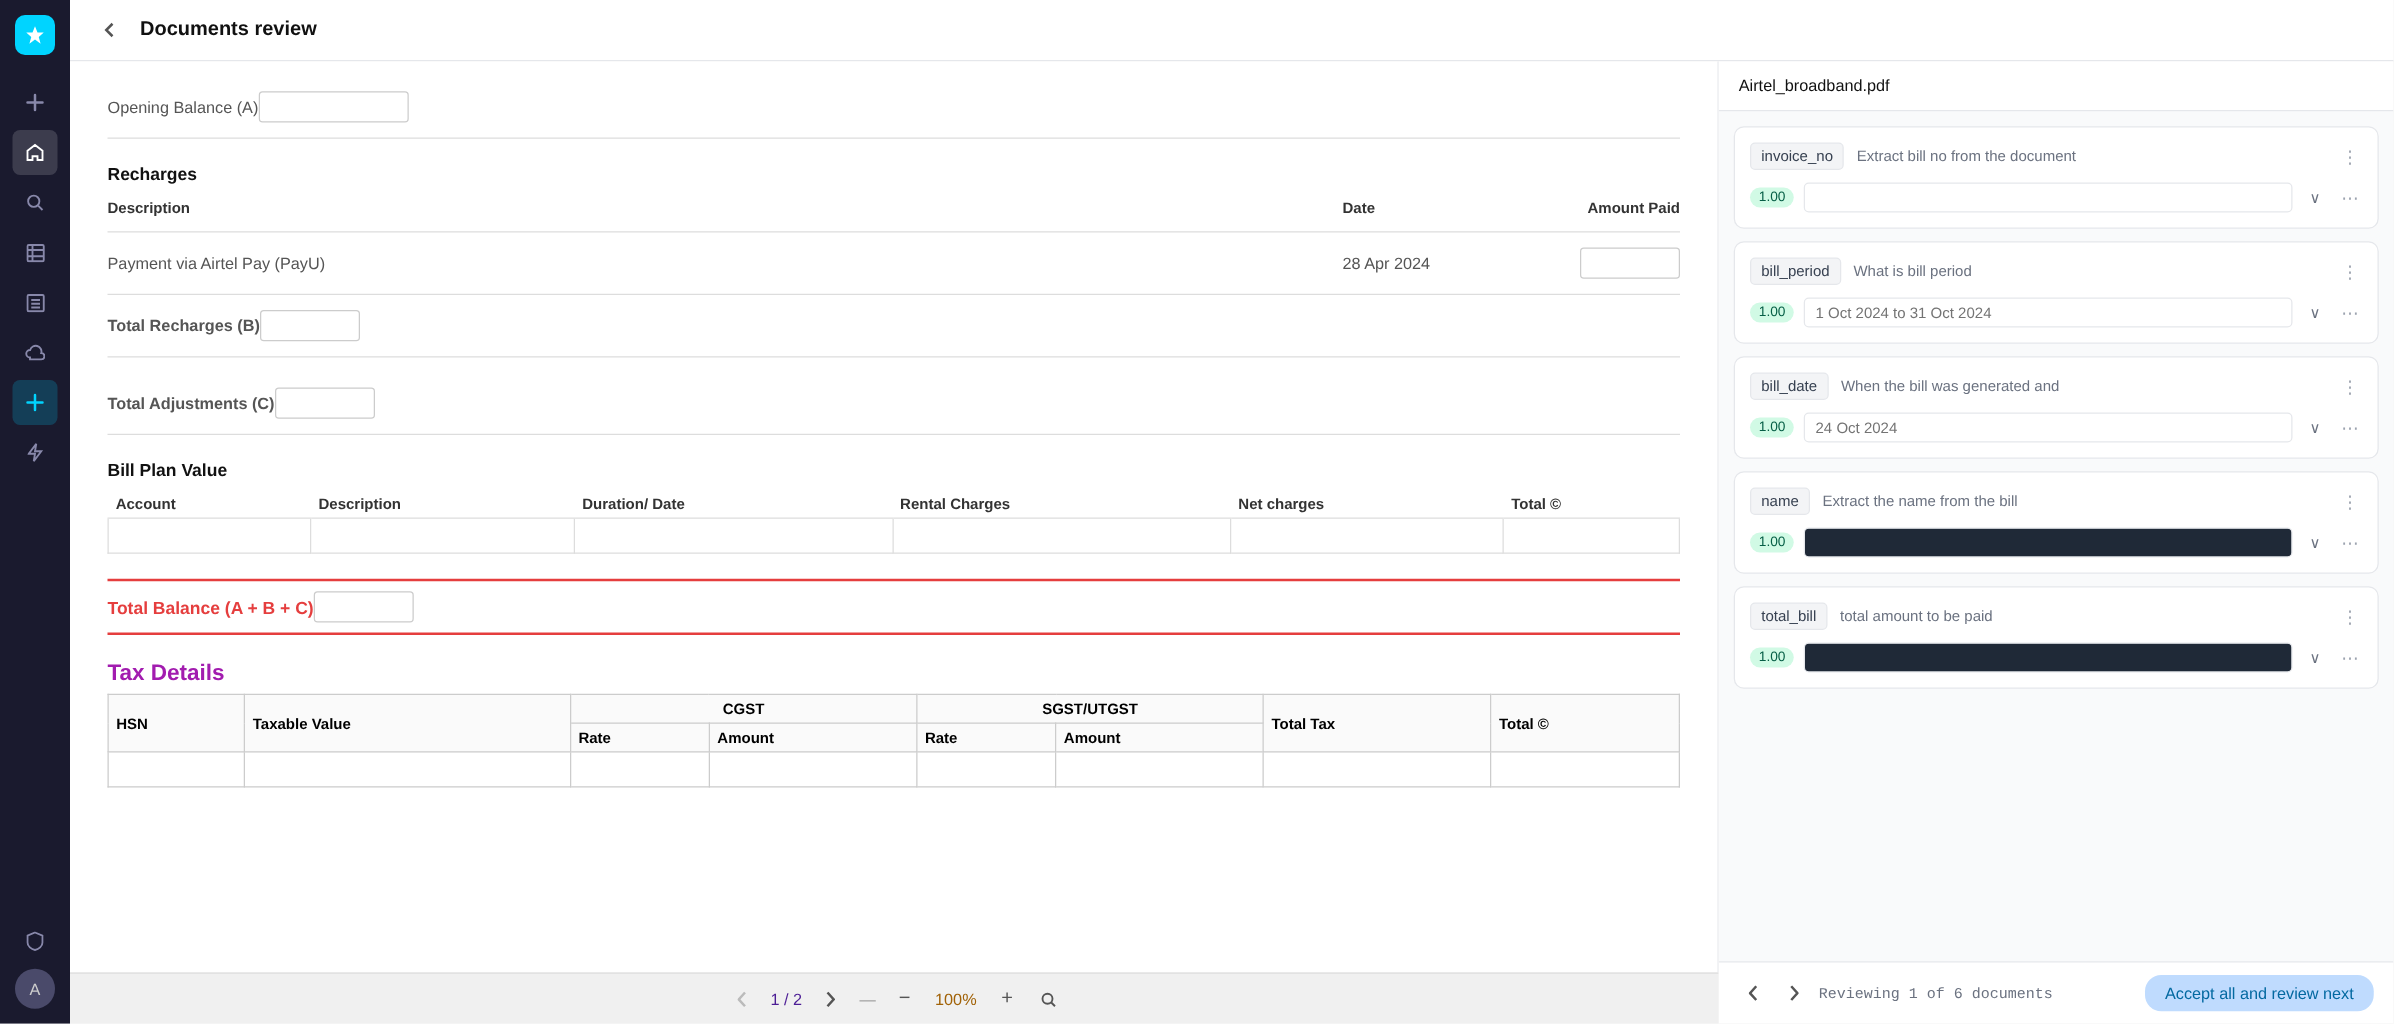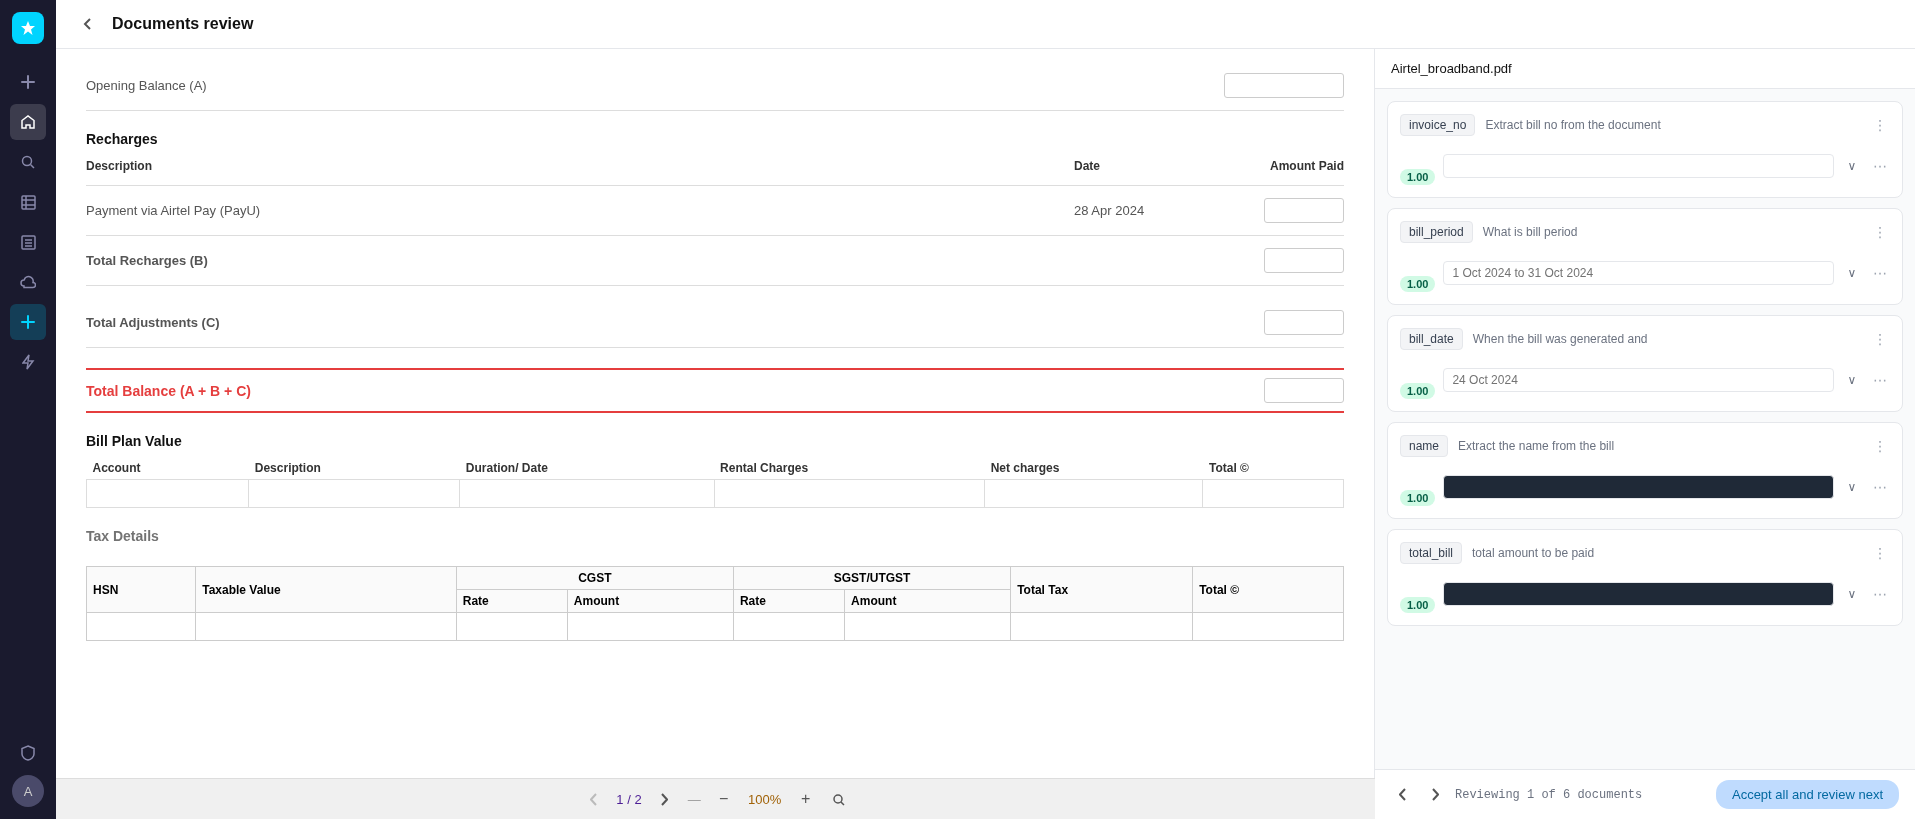--- a/index.html
+++ b/index.html
@@ -98,21 +98,20 @@
       font-weight: 600;
       color: #111;
       margin-bottom: 8px;
     }
     .doc-divider { border: none; border-top: 1px solid #ddd; margin: 8px 0; }
     .doc-red-divider { border: none; border-top: 2px solid #e53e3e; margin: 4px 0; }
 
     .doc-row {
       display: flex;
       align-items: center;
-      justify-content: space-between;
       padding: 4px 0;
     }
     .doc-label { color: #555; font-size: 13px; }
     .doc-input {
       border: 1px solid #ccc;
       border-radius: 3px;
       padding: 4px 8px;
       width: 120px;
       font-size: 13px;
       background: white;
@@ -155,24 +154,24 @@
       color: #333;
       border-bottom: 1px solid #ddd;
     }
     .bill-plan-table td {
       padding: 4px 6px;
       border: 1px solid #ddd;
     }
     .bill-plan-row td { height: 28px; }
 
     .tax-details-title {
-      color: #737373;
+      color: #a21caf;
       font-weight: 600;
-      font-size: 14px;
-      margin-bottom: 22px;
+      font-size: 18px;
+      margin-bottom: 6px;
     }
     .tax-table {
       width: 100%;
       border-collapse: collapse;
       font-size: 12px;
       padding-left: 33px;
     }
     .tax-table th, .tax-table td {
       border: 1px solid #ccc;
       padding: 4px 6px;
@@ -281,25 +280,24 @@
     }
     .field-value-row {
       display: flex;
       align-items: center;
       gap: 8px;
     }
     .field-score {
       background: #d1fae5;
       color: #065f46;
       font-size: 11px;
-      font-weight: 700;
+      font-weight: 400;
       padding: 2px 7px;
       border-radius: 10px;
       flex-shrink: 0;
-      margin-top: 23px;
     }
     .field-value-input {
       flex: 1;
       border: 1px solid #e5e7eb;
       border-radius: 4px;
       padding: 4px 8px;
       font-size: 12px;
       color: #737373;
       background: white;
     }
@@ -478,29 +476,20 @@
           </div>
           <hr class="doc-divider">
         </div>
 
         <div class="doc-section">
           <div class="doc-row">
             <span class="doc-label" style="font-weight:600">Total Adjustments (C)</span>
             <input class="doc-input doc-input-sm" type="text" value="" style="">
           </div>
           <hr class="doc-divider">
-        </div>
-
-        <div class="doc-section">
-          <hr class="doc-red-divider">
-          <div class="doc-row">
-            <span class="total-balance-label">Total Balance (A + B + C)</span>
-            <input class="doc-input doc-input-sm" type="text" value="" style="">
-          </div>
-          <hr class="doc-red-divider">
         </div>
 
         <div class="doc-section">
           <div class="doc-section-title">Bill Plan Value</div>
           <table class="bill-plan-table">
             <thead>
               <tr>
                 <th>Account</th>
                 <th>Description</th>
                 <th>Duration/ Date</th>
@@ -513,20 +502,29 @@
               <tr class="bill-plan-row">
                 <td></td>
                 <td></td>
                 <td></td>
                 <td></td>
                 <td></td>
                 <td></td>
               </tr>
             </tbody>
           </table>
+        </div>
+
+        <div class="doc-section">
+          <hr class="doc-red-divider">
+          <div class="doc-row">
+            <span class="total-balance-label">Total Balance (A + B + C)</span>
+            <input class="doc-input doc-input-sm" type="text" value="" style="">
+          </div>
+          <hr class="doc-red-divider">
         </div>
 
         <div class="doc-section">
           <div class="tax-details-title">Tax Details</div>
           <table class="tax-table">
             <thead>
               <tr>
                 <th rowspan="2">HSN</th>
                 <th rowspan="2">Taxable Value</th>
                 <th colspan="2" class="tax-group-header">CGST</th>

